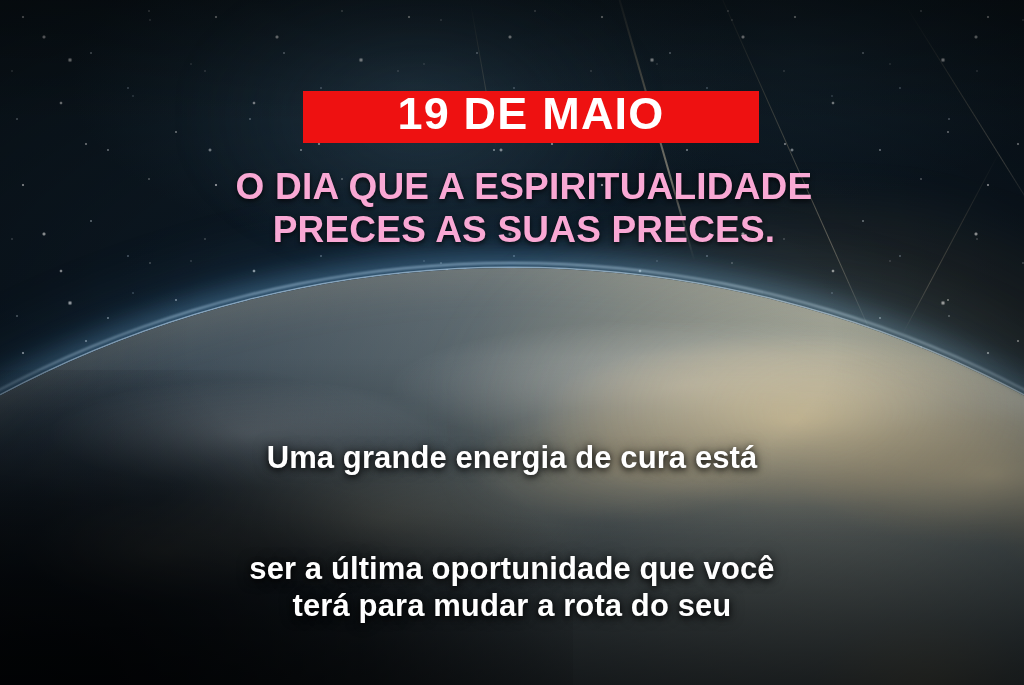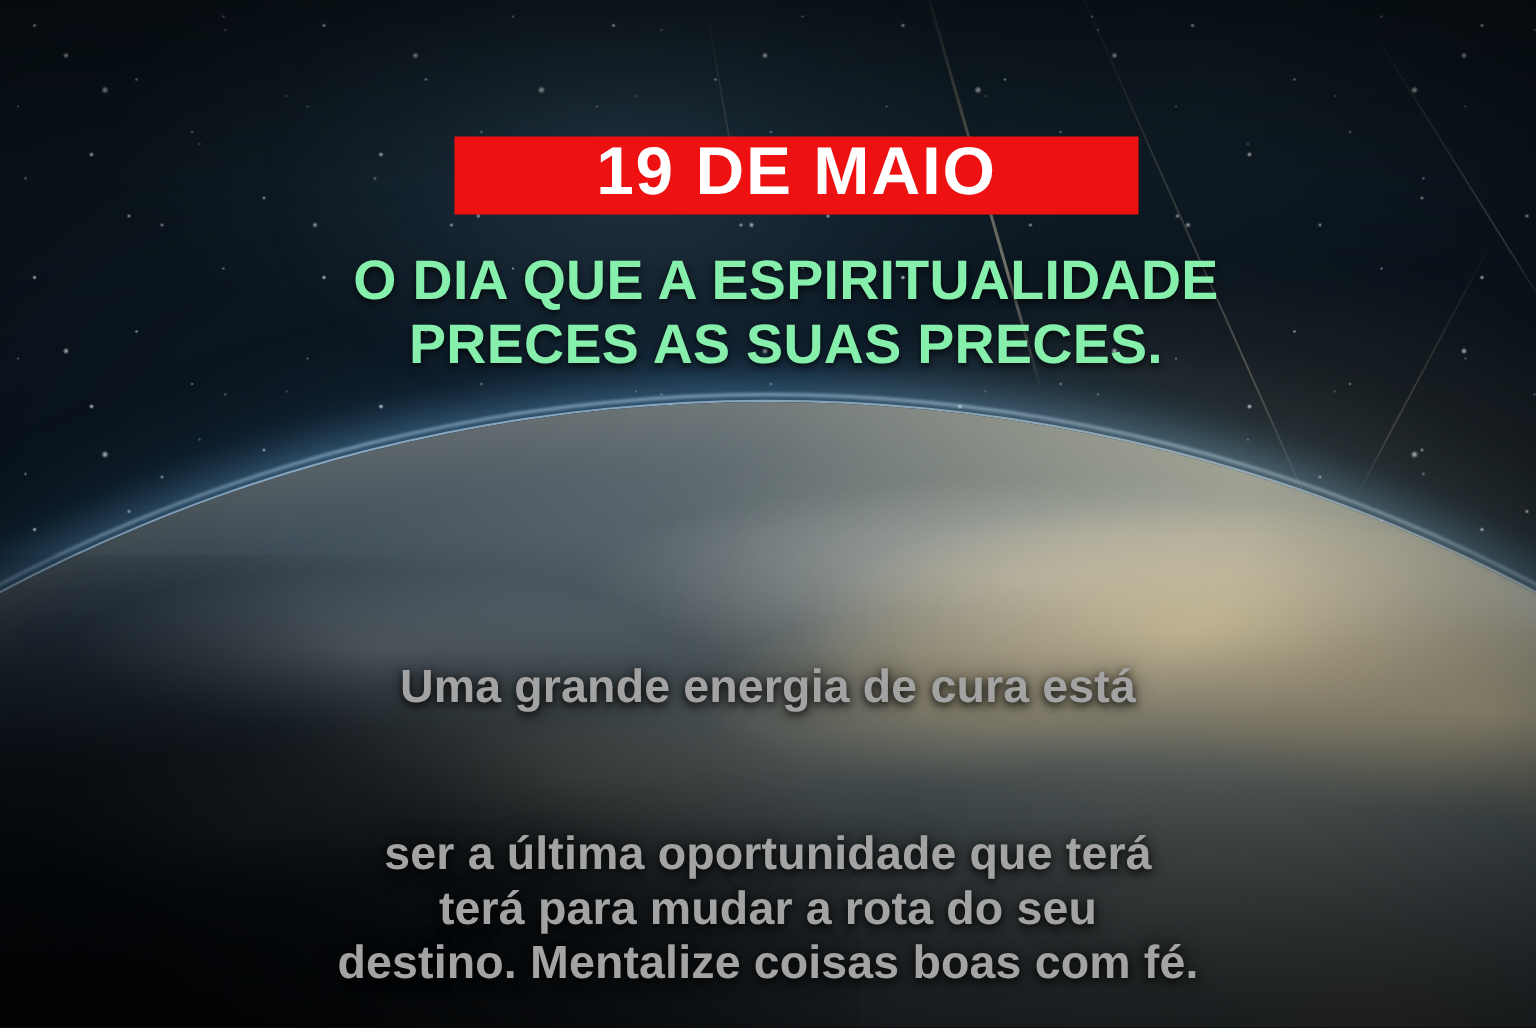--- a/index.html
+++ b/index.html
@@ -219,38 +219,38 @@
     letter-spacing:1.2px;
     line-height:1;
     white-space:nowrap;
     font-family:"Liberation Sans", sans-serif;
   }
 
   .headline {
     position:absolute;
     left:0; right:0; top:166px;
     text-align:center;
-    color:#86efac;
+    color:#f9a8d4;
     font-size:37px;
     font-weight:bold;
     line-height:1.15;
     letter-spacing:0.2px;
     text-shadow:0 2px 5px rgba(0,0,0,0.75);
     font-family:"Liberation Sans", sans-serif;
     margin-left:24px;
   }
   .headline .l2 { display:block; }
 
   .body-copy {
     position:absolute;
     left:50%; top:440px;
     transform:translateX(-50%);
     width:900px;
     text-align:center;
-    color:#a3a3a3;
+    color:#ffffff;
     font-size:31px;
     font-weight:bold;
     line-height:1.19;
     letter-spacing:0.1px;
     text-shadow:0 2px 6px rgba(0,0,0,0.85), 0 0 14px rgba(0,0,0,0.55);
     font-family:"Liberation Sans", sans-serif;
   }
 
   .cta {
     position:absolute;
@@ -314,20 +314,19 @@
 
     <h1 class="headline">
       <span class="l1">O DIA QUE A ESPIRITUALIDADE</span>
       <span class="l2">PRECES AS SUAS PRECES.</span>
     </h1>
 
     <p class="body-copy">
       <span>Uma grande energia de cura está</span><br>
       <br>
       <br>
-      <span>ser a última oportunidade que terá</span><br>
+      <span>ser a última oportunidade que você</span><br>
       <span>terá para mudar a rota do seu</span><br>
-      <span>destino. Mentalize coisas boas com fé.</span>
     </p>
 
 
   </div>
 </div>
 
 </body></html>

